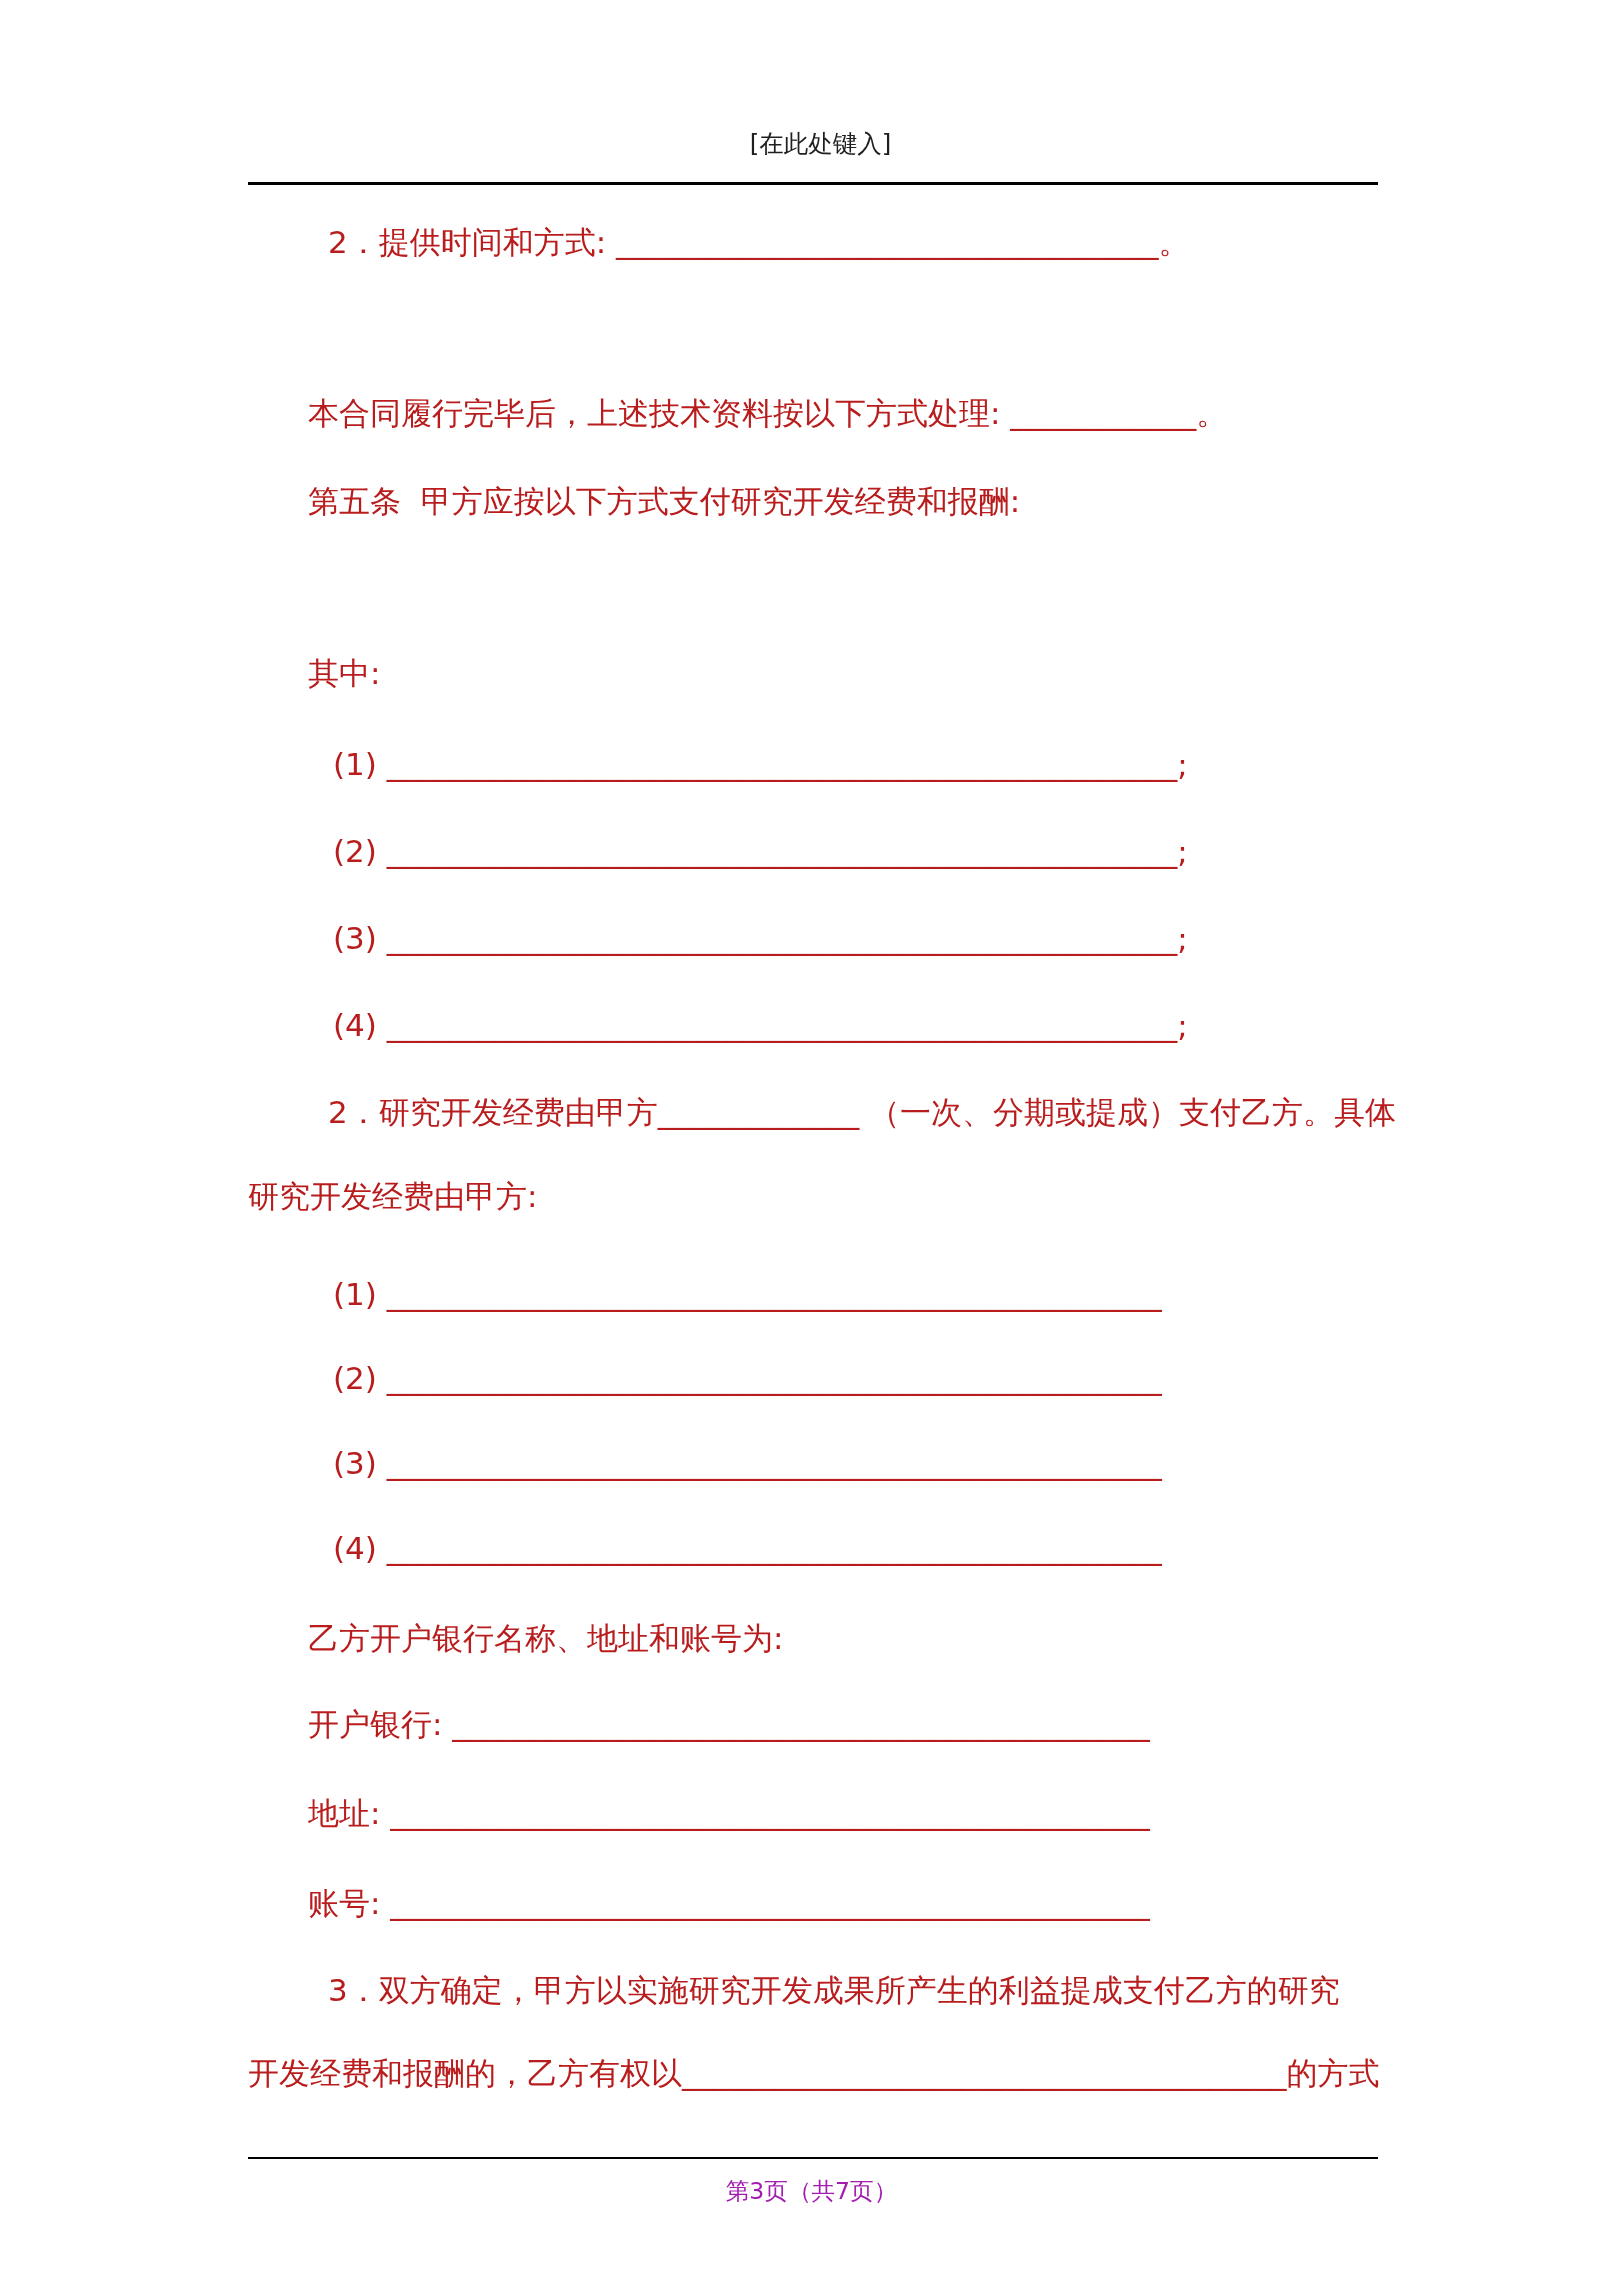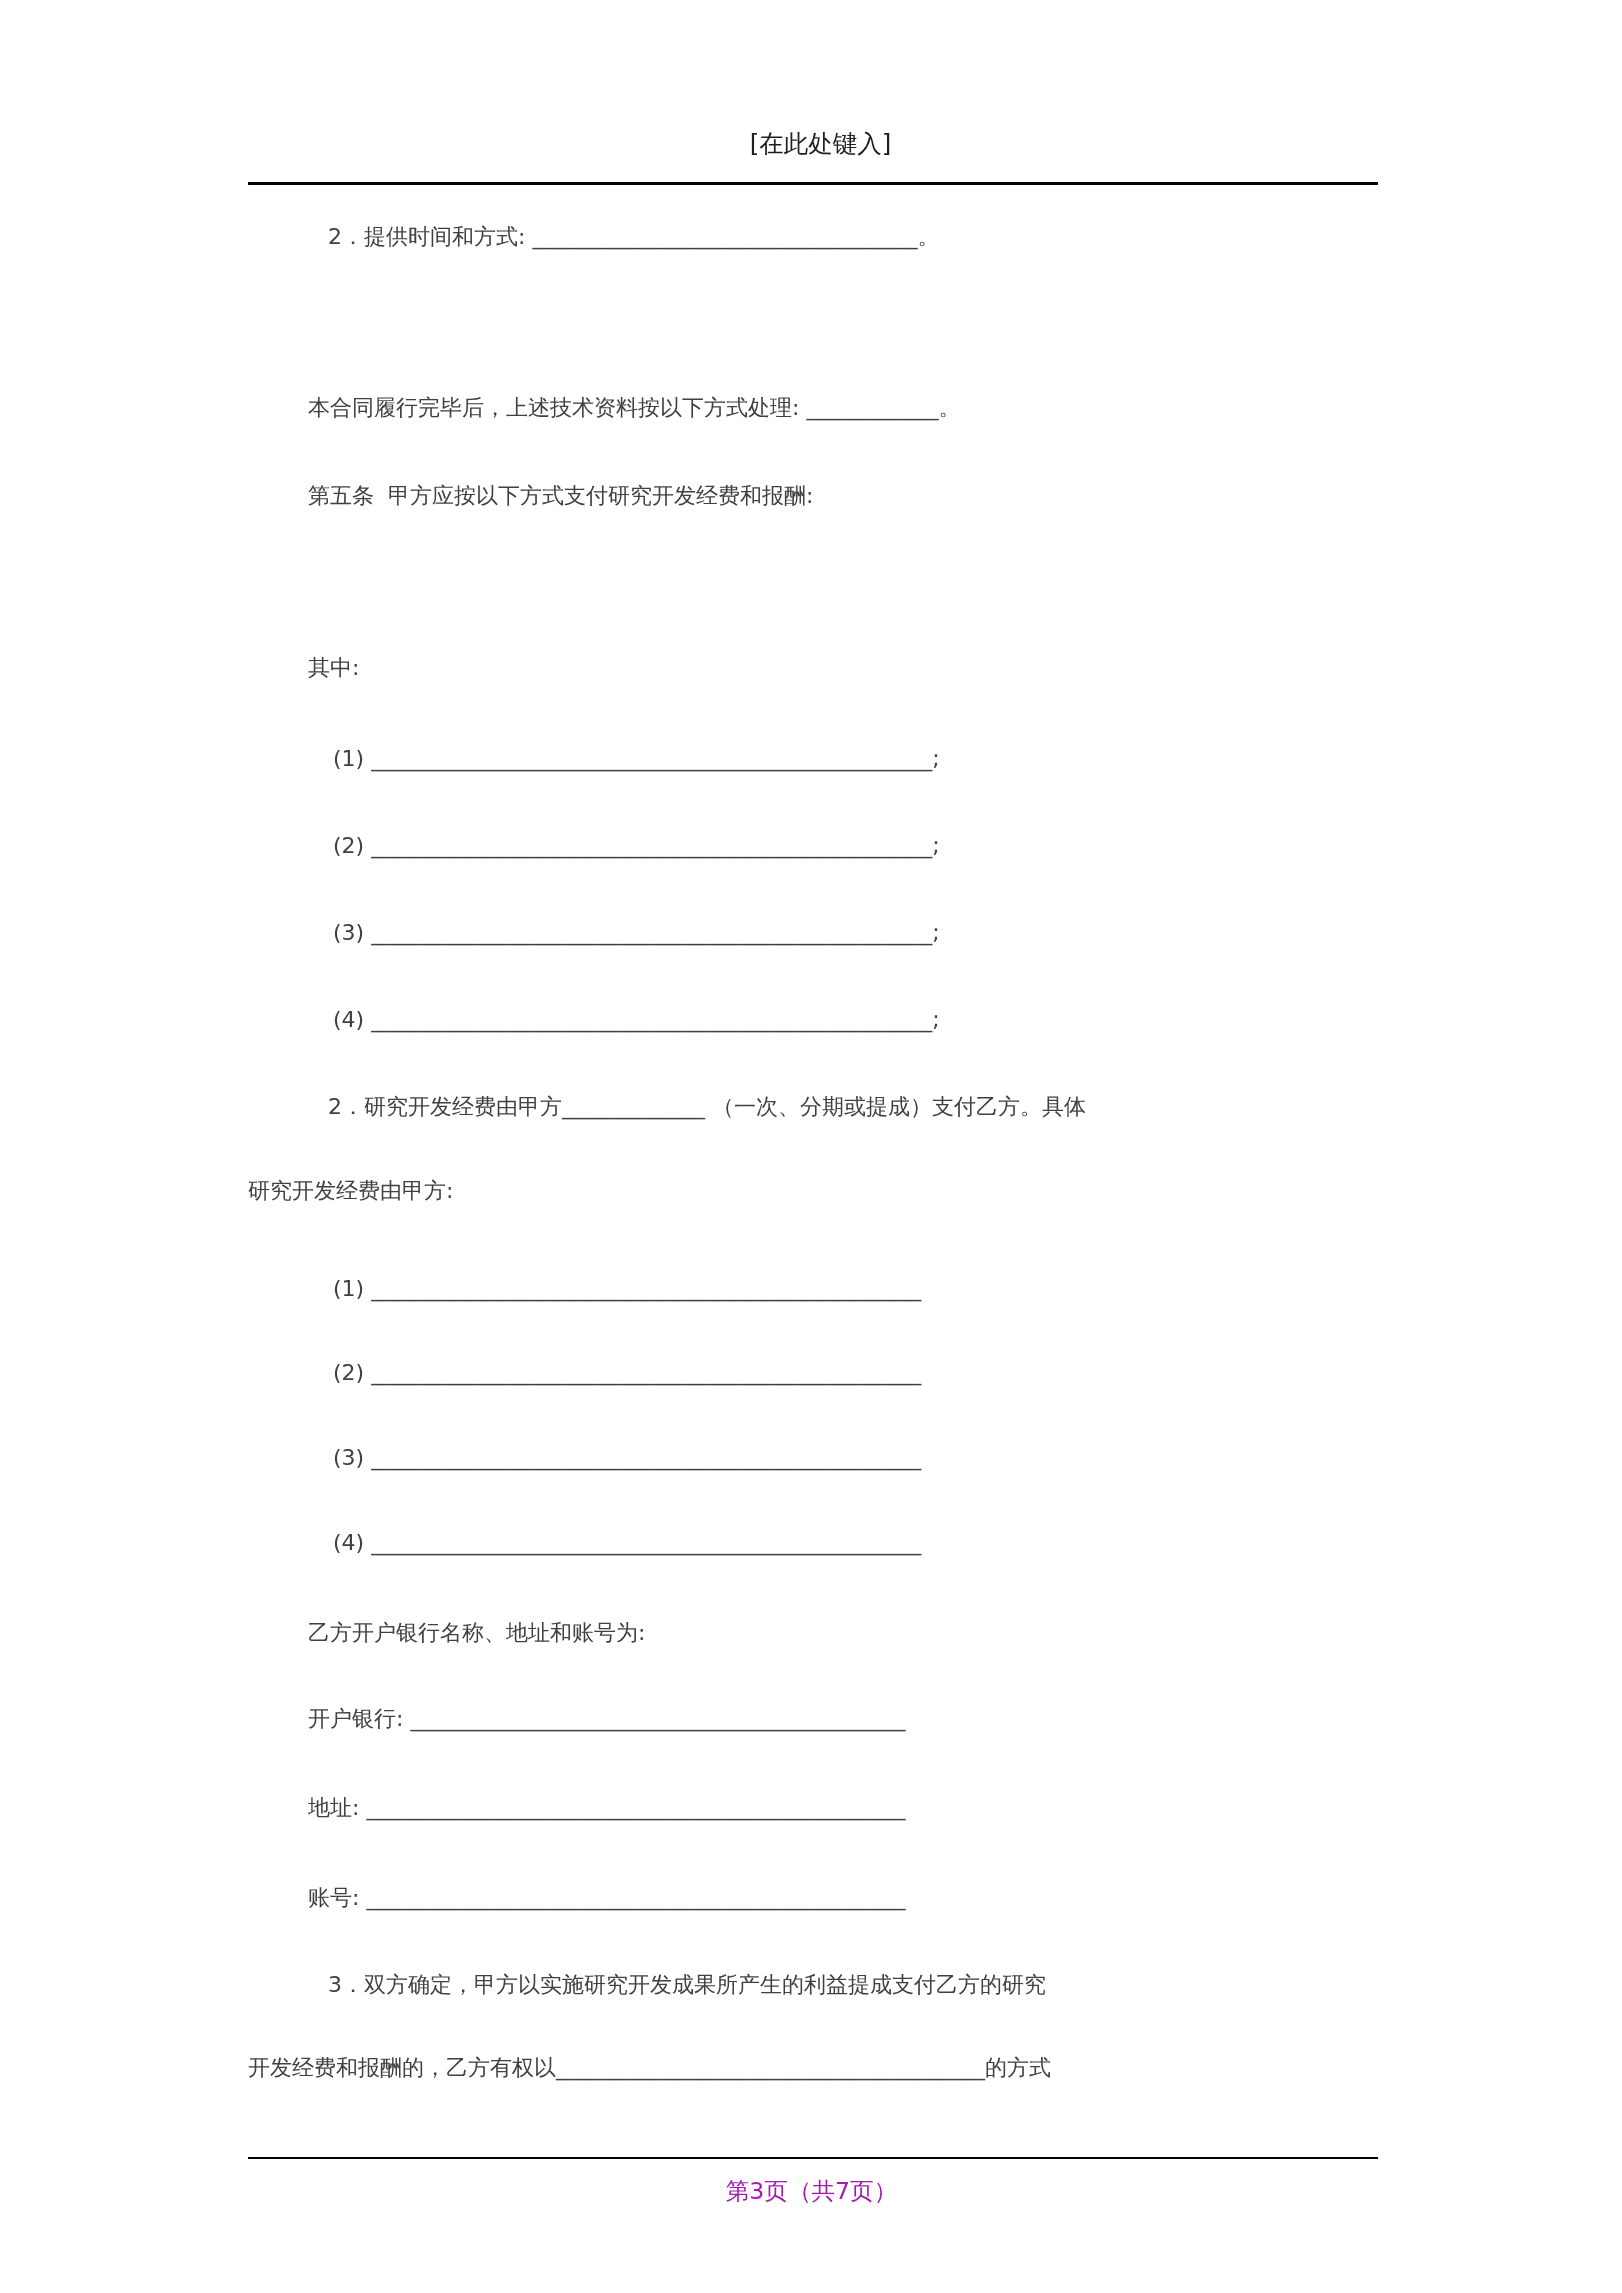--- a/index.html
+++ b/index.html
@@ -47,24 +47,24 @@
       top: 2175px;
       left: 0;
       width: 100%;
       text-align: center;
       font-size: 23.6px;
       color: #a21caf;
       white-space: pre;
     }
     .line {
       position: absolute;
-      font-size: 22px;
+      font-size: 31px;
       line-height: 1.2;
       white-space: pre;
-      color: #404040;
+      color: #b91c1c;
     }
     .blank {
       letter-spacing: 0;
     }
   </style>
 </head>
 <body>
 
 <div class="page">
 

